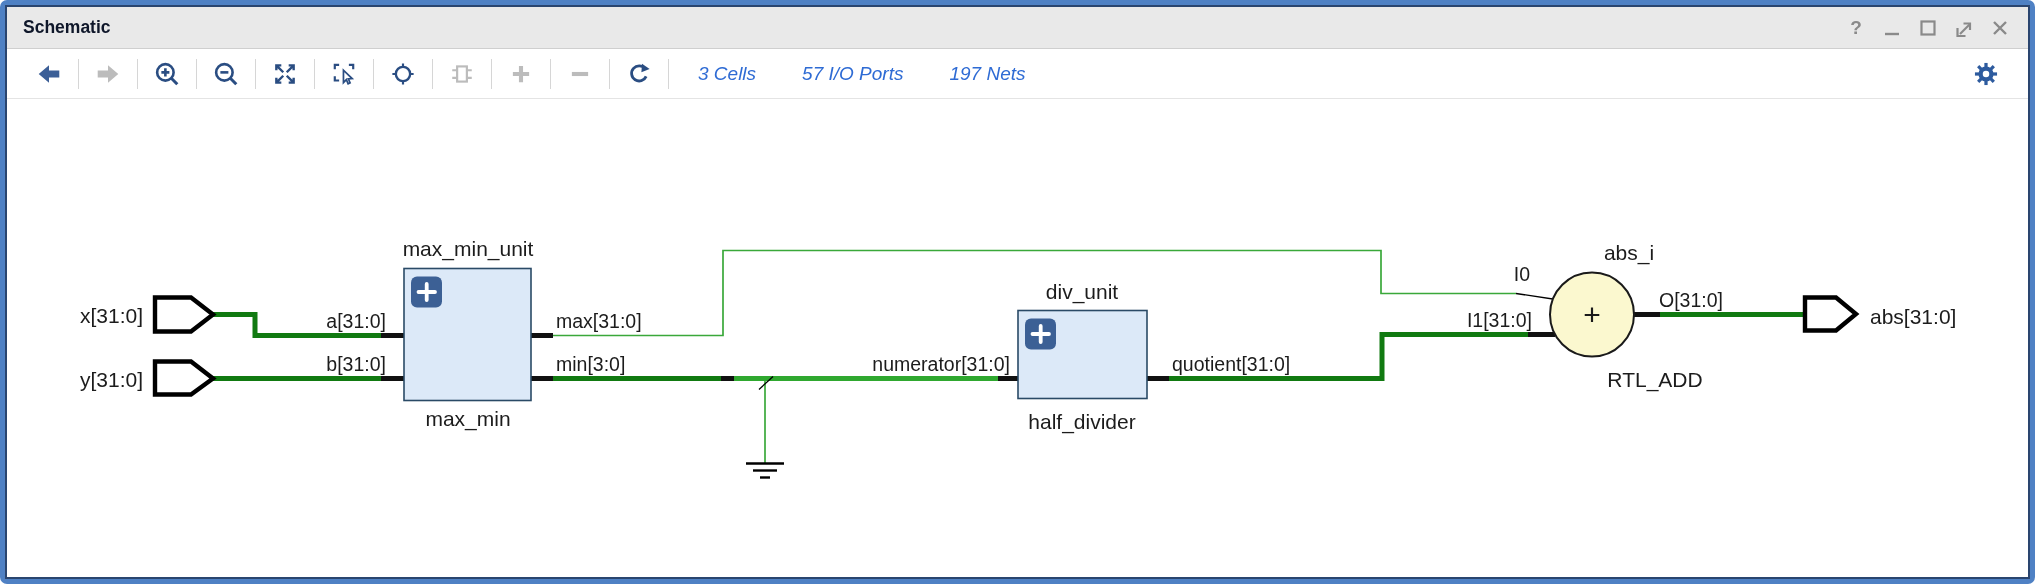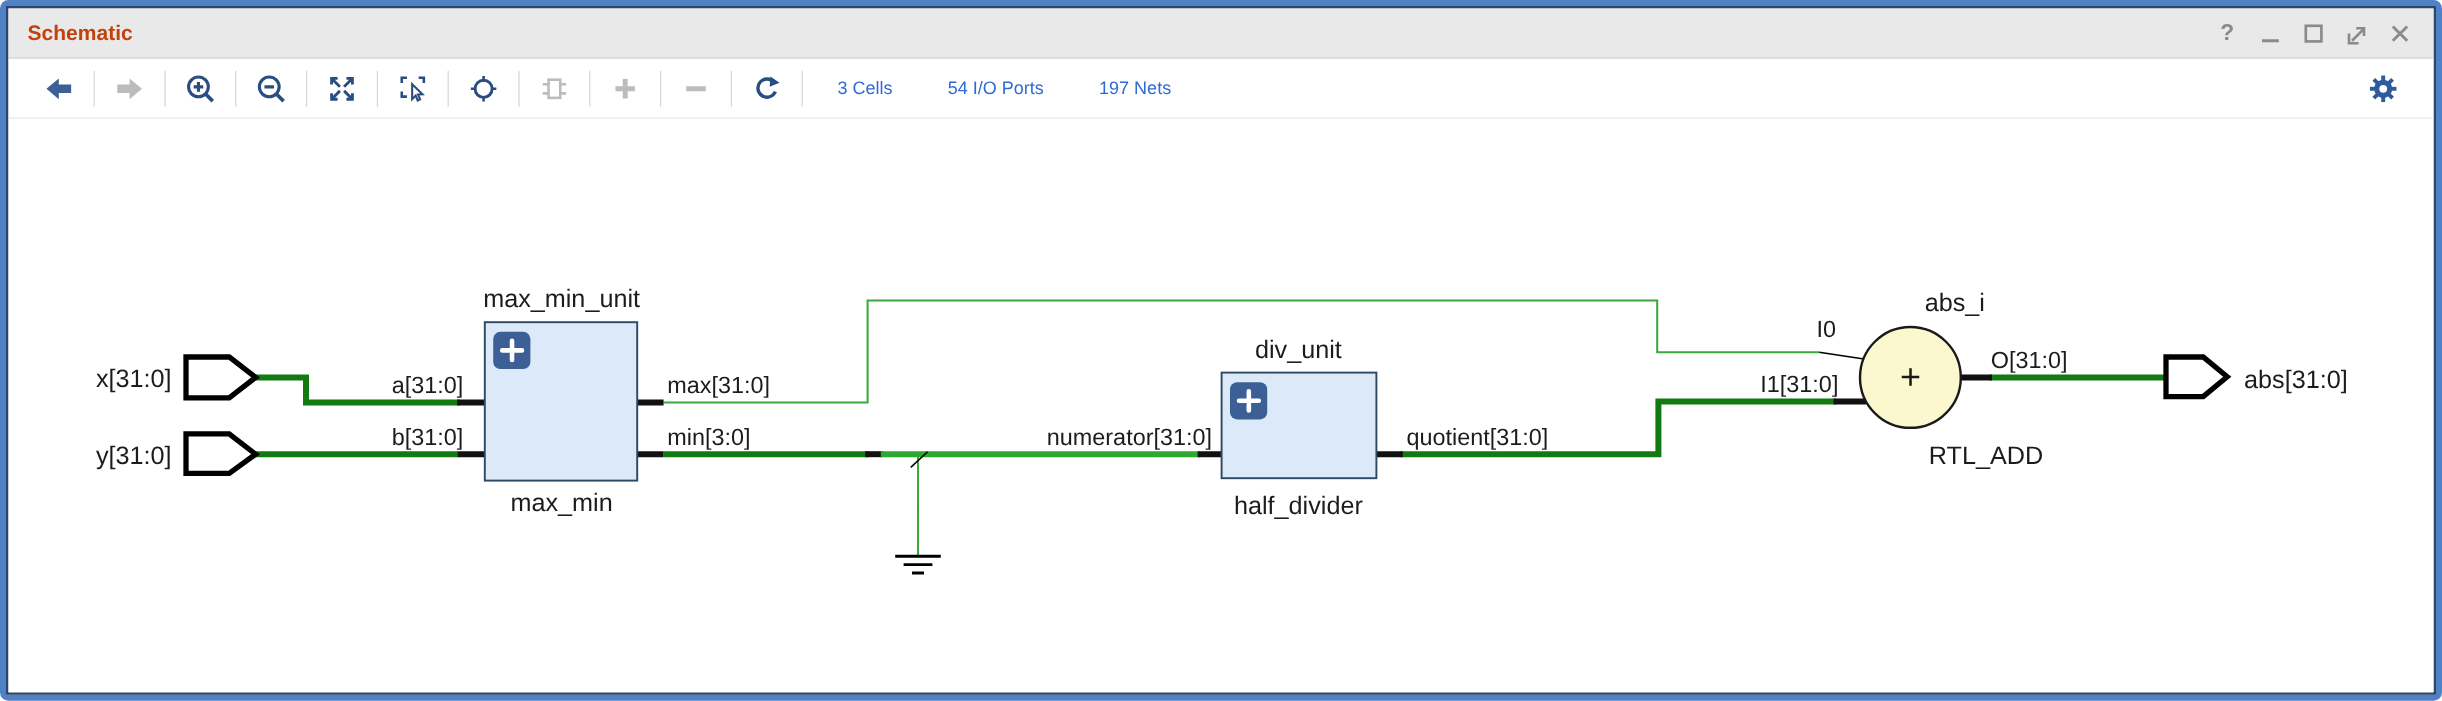--- a/index.html
+++ b/index.html
@@ -10,30 +10,30 @@
     --adder_fill:#fbf8cf; --ink:#1c1c1c; --gear_blue:#2d5b9e; --titleicon_gray:#8a8a8a;
   }
   *{box-sizing:border-box;}
   html,body{margin:0;padding:0;}
   body{width:2035px;height:584px;background:#ffffff;font-family:"Liberation Sans",sans-serif;position:relative;overflow:hidden;}
   .frame{position:absolute;inset:0;background:var(--frame_blue);border-radius:7px;}
   .inner{position:absolute;left:5px;top:5px;right:5px;bottom:5px;border:2px solid var(--frame_inner);
          background:#fff;display:flex;flex-direction:column;overflow:hidden;}
   .titlebar{height:42px;flex:0 0 42px;background:var(--titlebar_bg);display:flex;align-items:center;
             padding:0 16px;border-bottom:1px solid #cfcfcf;}
-  .title{font-weight:bold;font-size:17.5px;color:#c2410c;}
+  .title{font-weight:bold;font-size:17.5px;color:#0f172a;}
   .tb-btns{margin-left:auto;display:flex;align-items:center;gap:12px;}
   .tb-btn{width:24px;height:24px;display:flex;align-items:center;justify-content:center;cursor:default;}
   .help-q{font-size:19px;font-weight:bold;color:var(--titleicon_gray);}
   .toolbar{height:50px;flex:0 0 50px;background:#fff;display:flex;align-items:center;
            padding:0 16px;border-bottom:1px solid #e4e4e4;}
   .tbtn{width:34px;height:34px;margin:0 9px;display:flex;align-items:center;justify-content:center;}
   .sep{width:1px;height:30px;background:#d6d6d6;margin:0 3px;flex:0 0 1px;}
   .links{display:flex;gap:46px;margin-left:26px;align-items:center;}
-  .link{color:var(--link_blue);font-size:15px;white-space:nowrap;cursor:pointer;}
+  .link{color:var(--link_blue);font-size:19px;white-space:nowrap;cursor:pointer;font-style:italic;}
   .spacer{flex:1;}
   .canvas{flex:1;position:relative;background:#fff;}
   .canvas svg{display:block;width:100%;height:100%;}
 
   
   .blk{fill:var(--block_fill);stroke:var(--block_stroke);stroke-width:1.6;}
   .stub{stroke:#111;stroke-width:5;fill:none;}
   .wD{stroke:var(--wire_dark);stroke-width:5;fill:none;}
   .wB{stroke:var(--wire_bright);stroke-width:5;fill:none;}
   .wT{stroke:var(--wire_thin);stroke-width:1.7;fill:none;}
@@ -164,21 +164,21 @@
       <div class="sep"></div>
       <div class="tbtn">
         <svg width="26" height="26" viewBox="0 0 24 24">
           <path d="M18.6 14.2 A7 7 0 1 1 17.6 7" fill="none" stroke="#2a4d82" stroke-width="2.6"></path>
           <polygon points="14.8,2.6 21.8,7.4 14.2,10.4" fill="#2a4d82"></polygon>
         </svg>
       </div>
       <div class="sep"></div>
       <div class="links">
         <span class="link">3 Cells</span>
-        <span class="link">54 I/O Ports</span>
+        <span class="link">57 I/O Ports</span>
         <span class="link">197 Nets</span>
       </div>
       <div class="spacer"></div>
       <div class="tbtn">
         <svg width="26" height="26" viewBox="0 0 24 24">
           <g fill="#2d5b9e">
             <g>
               <rect x="10.5" y="1.8" width="3" height="4.4"></rect>
               <rect x="10.5" y="1.8" width="3" height="4.4" transform="rotate(45 12 12)"></rect>
               <rect x="10.5" y="1.8" width="3" height="4.4" transform="rotate(90 12 12)"></rect>

